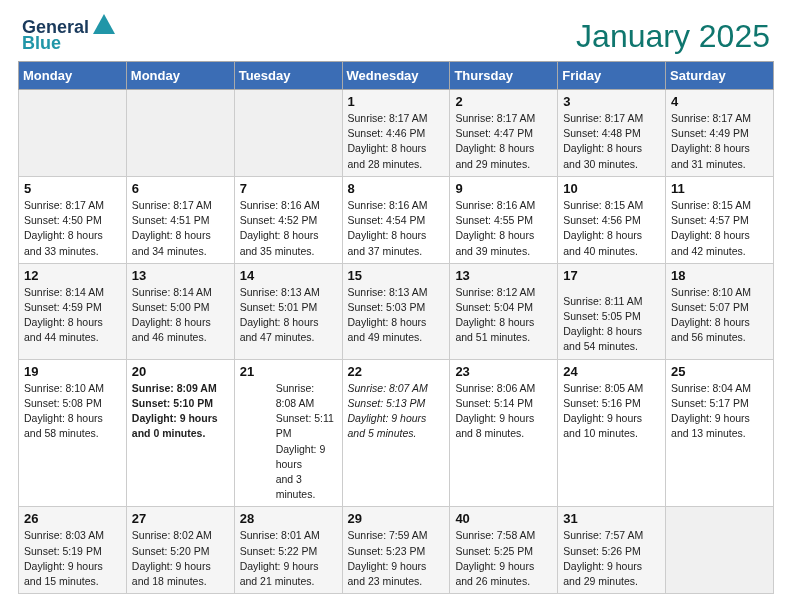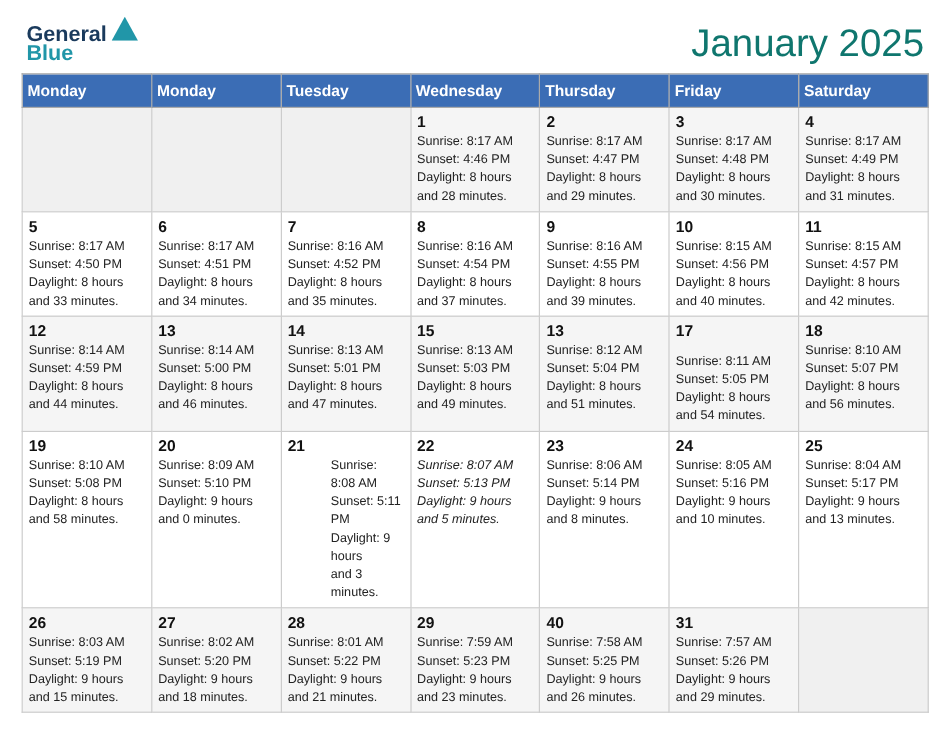--- a/index.html
+++ b/index.html
@@ -260,21 +260,21 @@
       <tr>
         <td>
           <div class="day-num">19</div>
           <div class="day-info" style="white-space: pre-line;">Sunrise: 8:10 AM
 Sunset: 5:08 PM
 Daylight: 8 hours
 and 58 minutes.</div>
         </td>
         <td>
           <div class="day-num">20</div>
-          <div class="day-info" style="white-space: pre-line;">Sunrise: 8:09 AM
+          <div class="day-info" style="white-space: pre-line; font-weight: bold;">Sunrise: 8:09 AM
 Sunset: 5:10 PM
 Daylight: 9 hours
 and 0 minutes.</div>
         </td>
         <td>
           <div class="day-num">21</div>
           <div class="day-info" style="white-space: pre-line; margin-left: 36px;">Sunrise: 8:08 AM
 Sunset: 5:11 PM
 Daylight: 9 hours
 and 3 minutes.</div>

